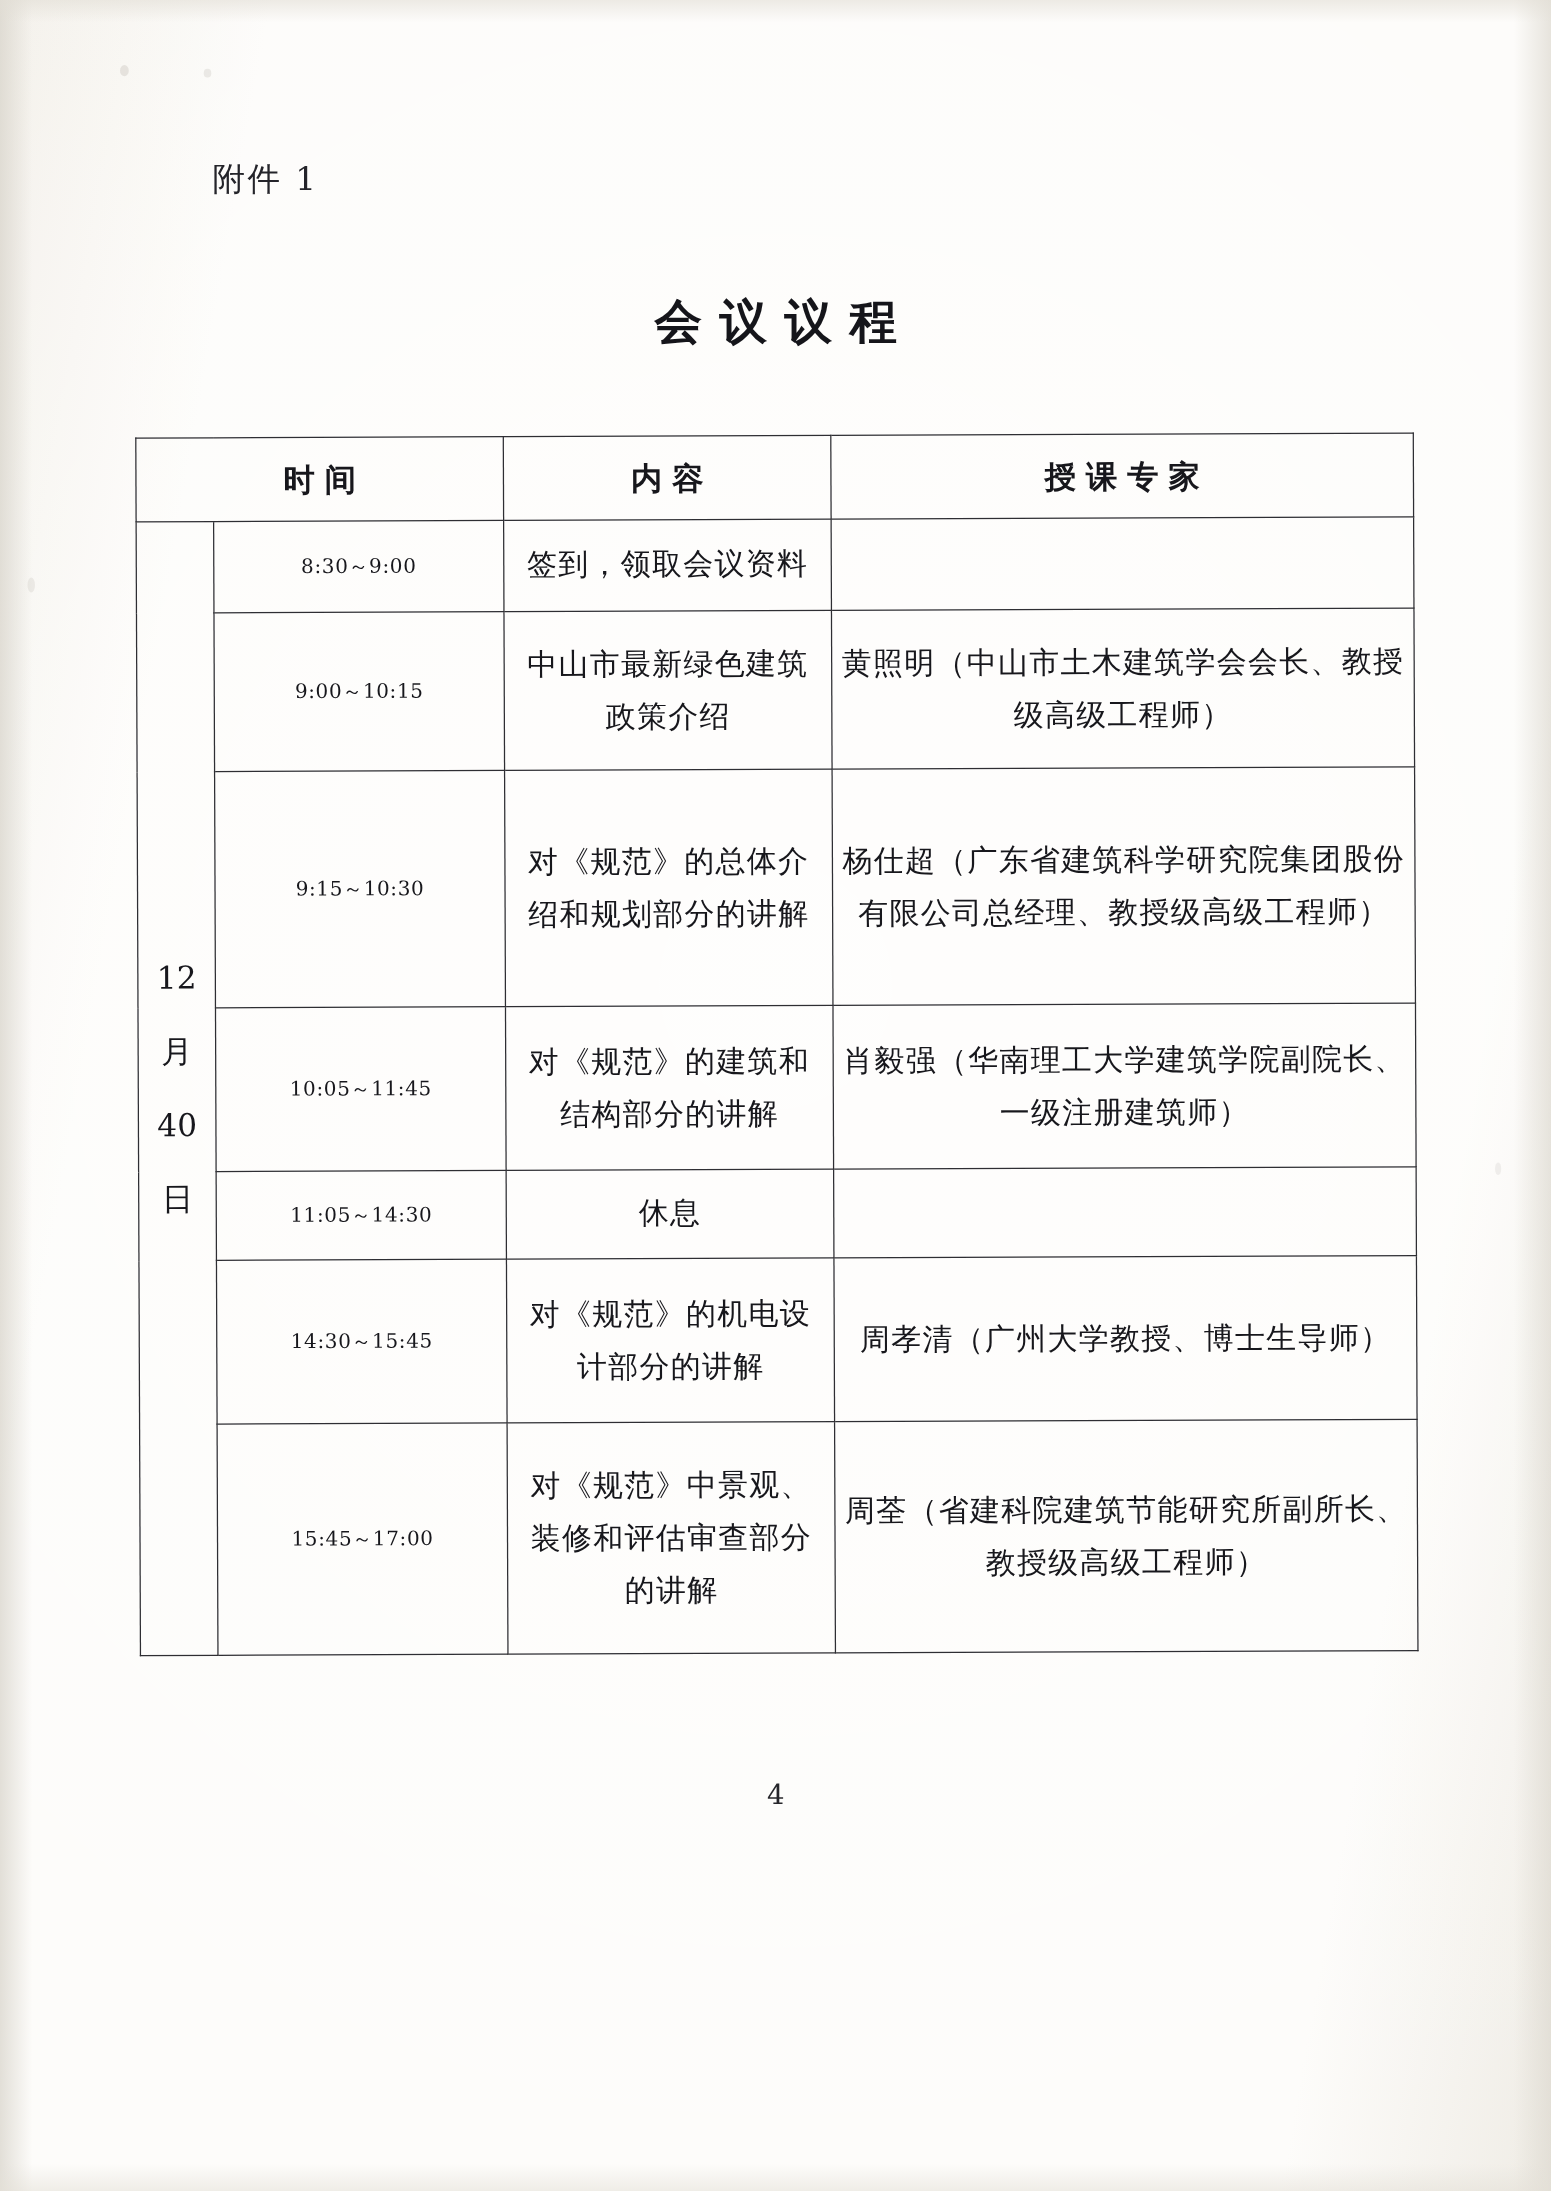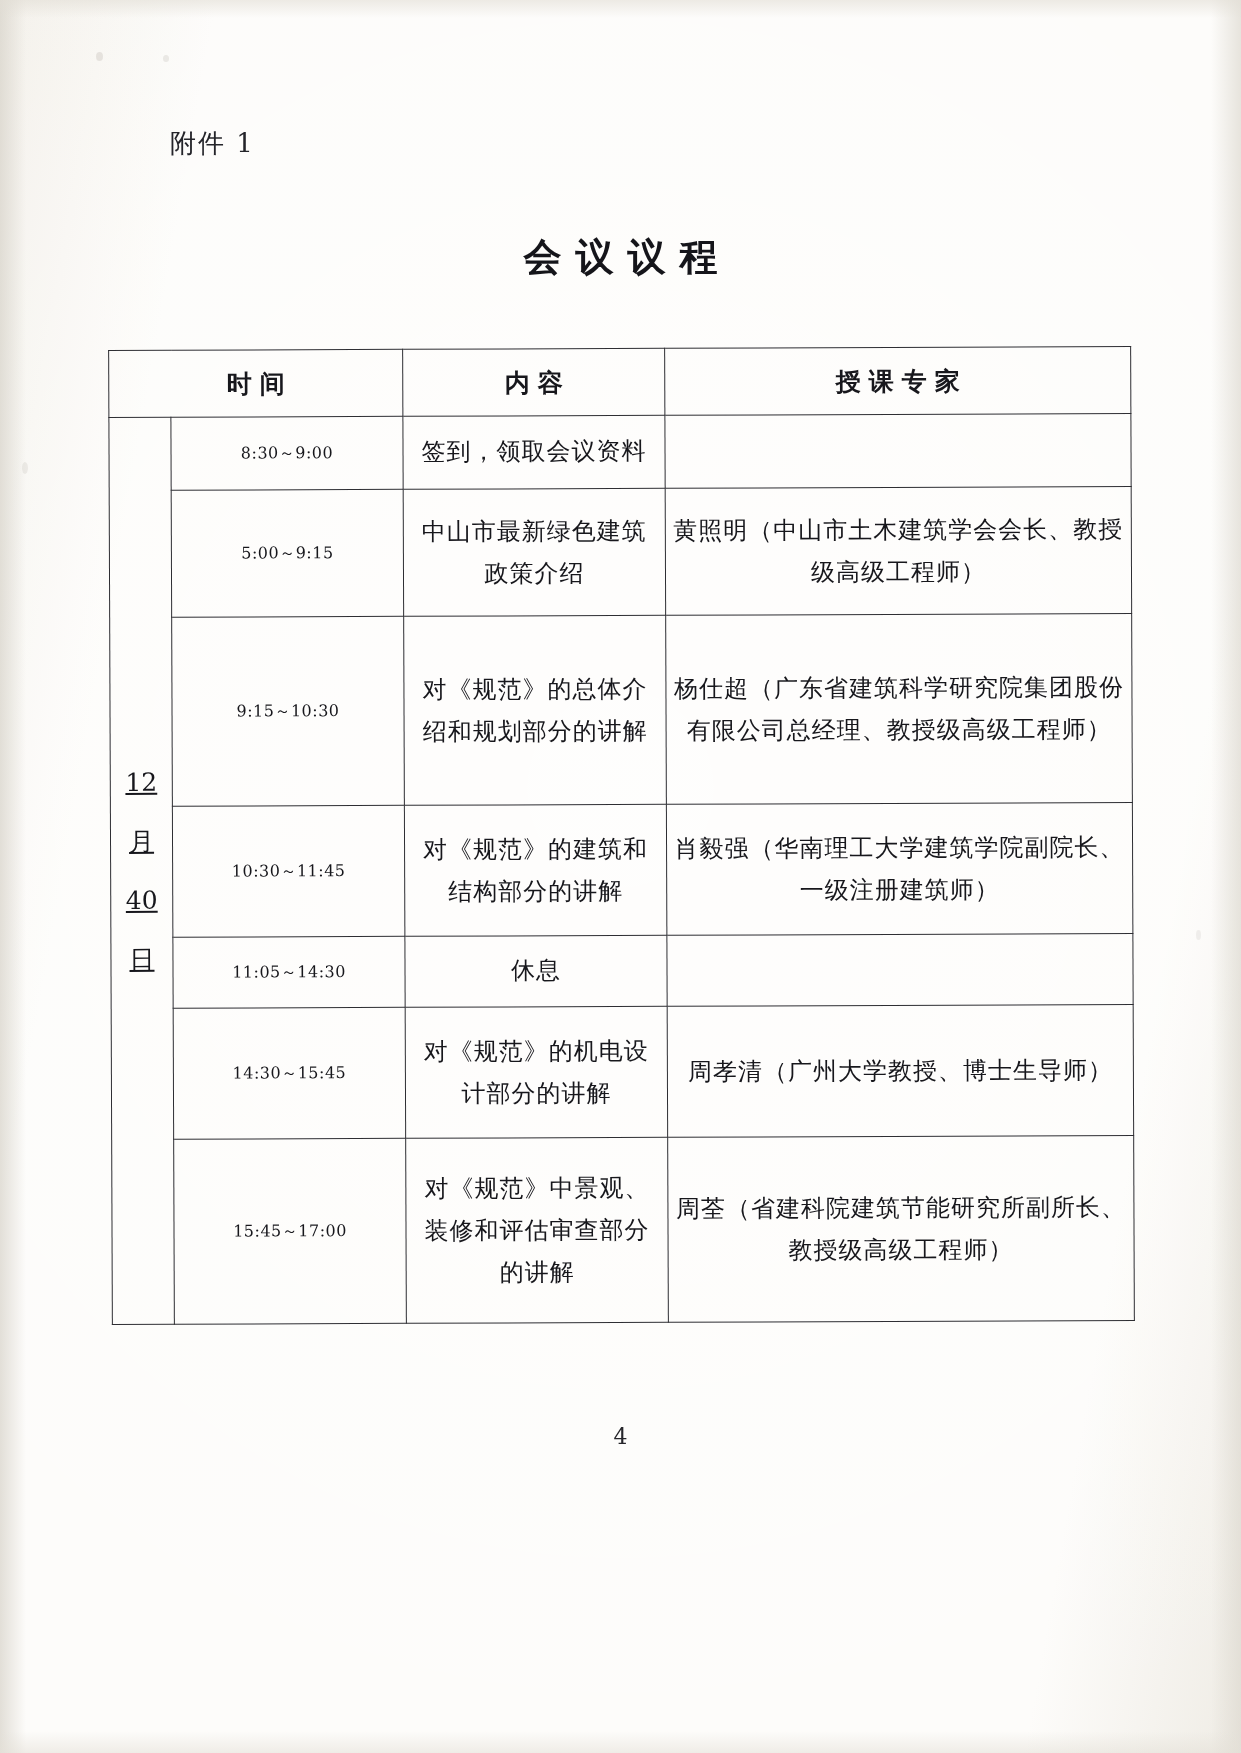--- a/index.html
+++ b/index.html
@@ -160,21 +160,20 @@
     display: flex;
     flex-direction: column;
     align-items: center;
     justify-content: center;
     gap: 34px;
     line-height: 1;
     height: 100%;
   }
   .vertical-date span {
     display: block;
-    text-decoration: underline;
   }
 
   
   tr.r1 td { height: 64px; }
   tr.r2 td { height: 118px; }
   tr.r3 td { height: 180px; }
   tr.r4 td { height: 122px; }
   tr.r5 td { height: 62px; }
   tr.r6 td { height: 122px; }
   tr.r7 td { height: 176px; }
@@ -240,33 +239,33 @@
               <span>40</span>
               <span>日</span>
             </div>
           </td>
           <td class="time-cell">8:30～9:00</td>
           <td class="topic-cell single">签到，领取会议资料</td>
           <td class="expert-cell single"></td>
         </tr>
 
         <tr class="r2">
-          <td class="time-cell">5:00～9:15</td>
+          <td class="time-cell">9:00～10:15</td>
           <td class="topic-cell">中山市最新绿色建筑政策介绍</td>
           <td class="expert-cell">黄照明（中山市土木建筑学会会长、教授级高级工程师）</td>
         </tr>
 
         <tr class="r3">
           <td class="time-cell">9:15～10:30</td>
           <td class="topic-cell">对《规范》的总体介绍和规划部分的讲解</td>
           <td class="expert-cell">杨仕超（广东省建筑科学研究院集团股份有限公司总经理、教授级高级工程师）</td>
         </tr>
 
         <tr class="r4">
-          <td class="time-cell">10:30～11:45</td>
+          <td class="time-cell">10:05～11:45</td>
           <td class="topic-cell">对《规范》的建筑和结构部分的讲解</td>
           <td class="expert-cell">肖毅强（华南理工大学建筑学院副院长、一级注册建筑师）</td>
         </tr>
 
         <tr class="r5">
           <td class="time-cell">11:05～14:30</td>
           <td class="topic-cell single">休息</td>
           <td class="expert-cell single"></td>
         </tr>
 

